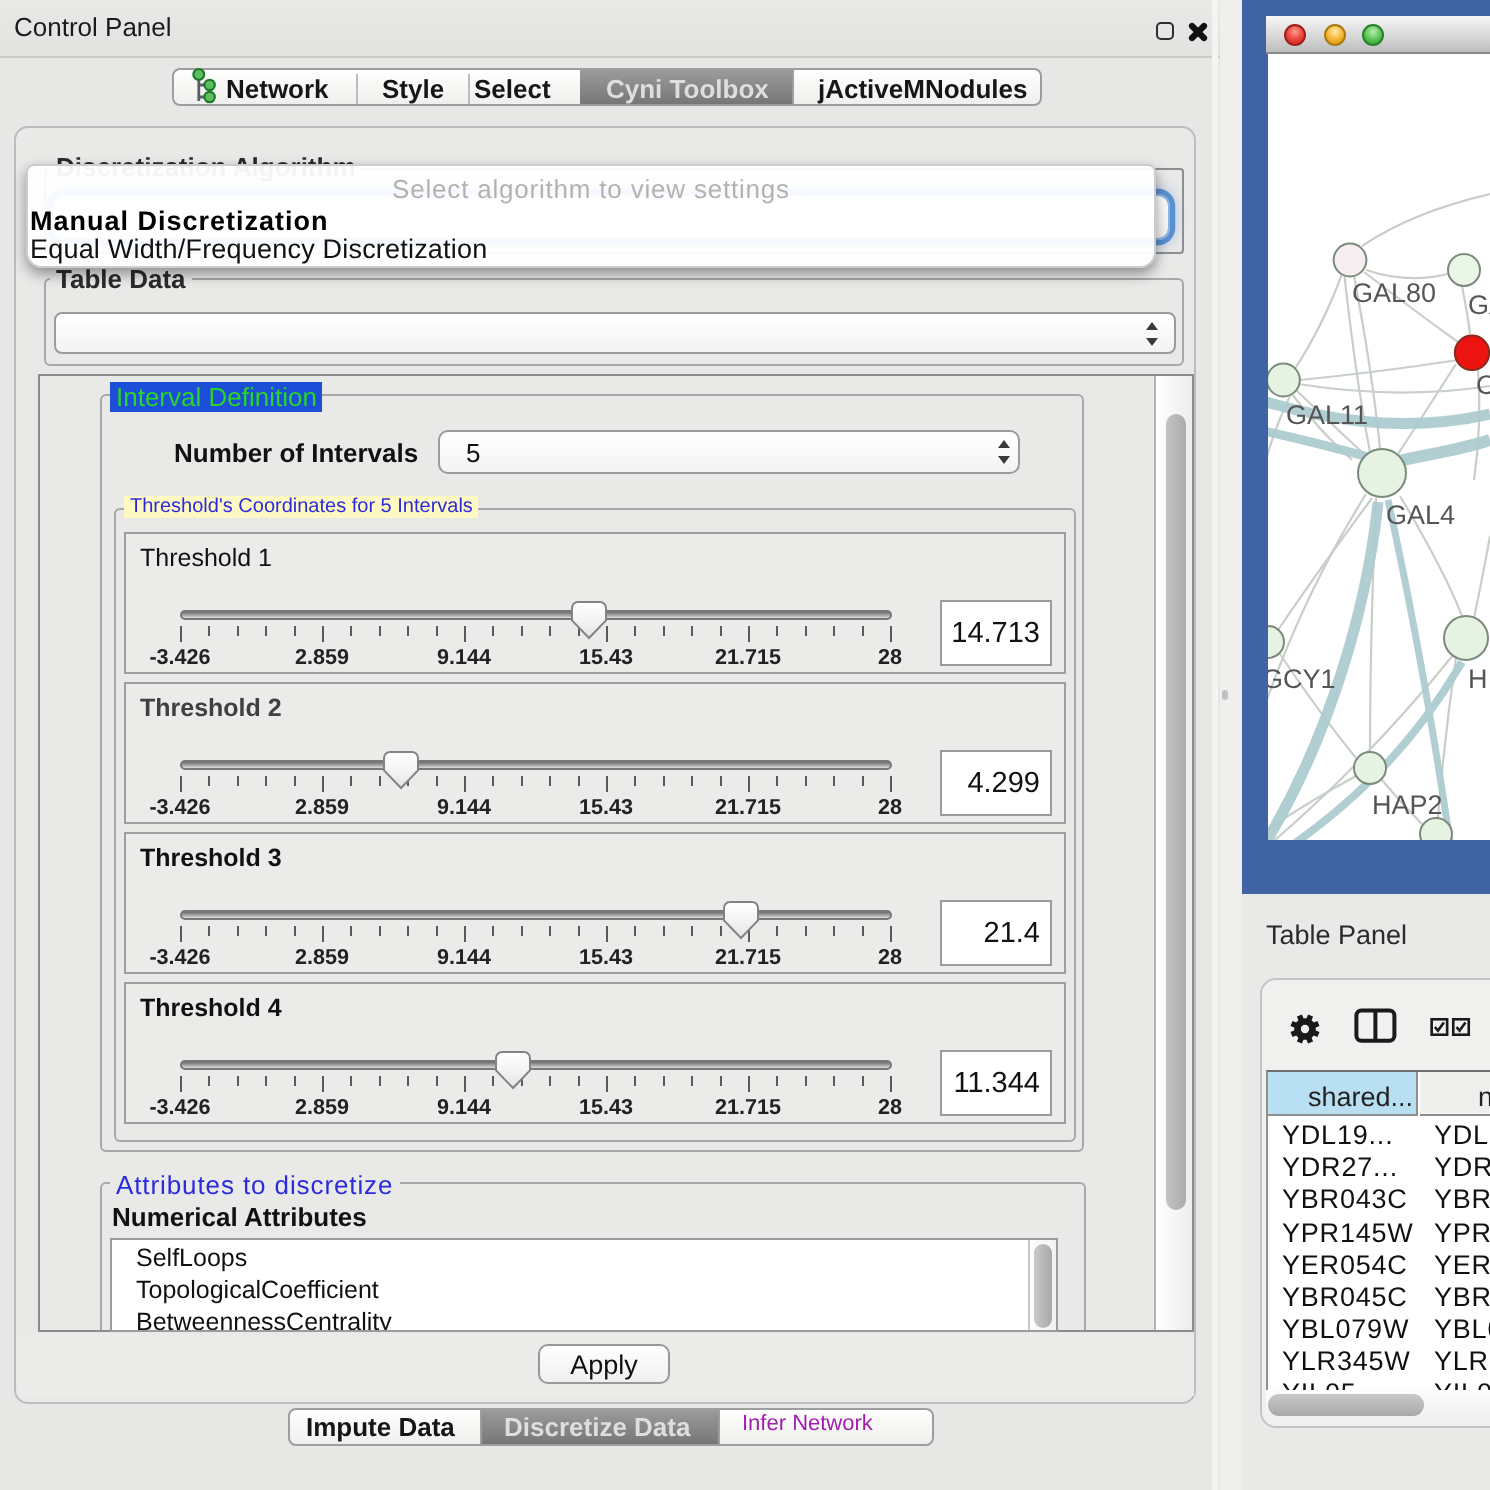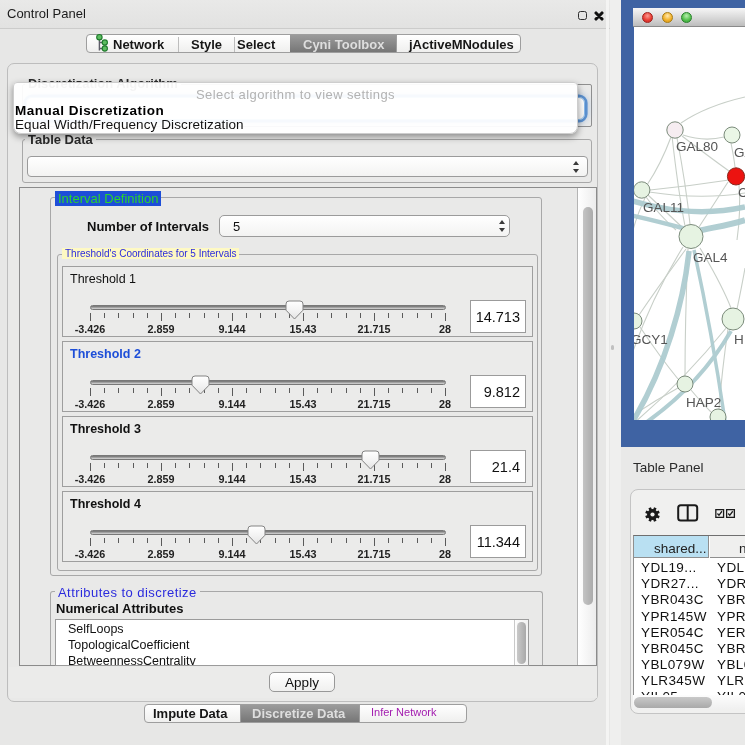--- a/index.html
+++ b/index.html
@@ -88,42 +88,42 @@
   </svg>
   <div class="abs" style="left:90px;top:323px;font-size:10.8px;font-weight:bold;color:#222;transform:translateX(-50%);white-space:nowrap;">-3.426</div>
   <div class="abs" style="left:161px;top:323px;font-size:10.8px;font-weight:bold;color:#222;transform:translateX(-50%);white-space:nowrap;">2.859</div>
   <div class="abs" style="left:232px;top:323px;font-size:10.8px;font-weight:bold;color:#222;transform:translateX(-50%);white-space:nowrap;">9.144</div>
   <div class="abs" style="left:303px;top:323px;font-size:10.8px;font-weight:bold;color:#222;transform:translateX(-50%);white-space:nowrap;">15.43</div>
   <div class="abs" style="left:374px;top:323px;font-size:10.8px;font-weight:bold;color:#222;transform:translateX(-50%);white-space:nowrap;">21.715</div>
   <div class="abs" style="left:445px;top:323px;font-size:10.8px;font-weight:bold;color:#222;transform:translateX(-50%);white-space:nowrap;">28</div>
   <div class="abs" style="left:470px;top:300px;width:56px;height:33px;border:1px solid #9b9b9b;background:#ffffff;"></div>
   <div class="abs" style="left:470px;top:309px;width:50px;font-size:14.5px;color:#111;text-align:right;">14.713</div>
   <div class="abs" style="left:62px;top:341px;width:471px;height:71px;border:1px solid #9e9e9e;background:#ebebea;"></div>
-  <div class="abs" style="left:70px;top:347px;font-size:12.5px;font-weight:bold;color:#1d4ed8;">Threshold 2</div>
+  <div class="abs" style="left:70px;top:347px;font-size:12.5px;font-weight:bold;color:#404040;">Threshold 2</div>
   <div class="abs" style="left:90px;top:380px;width:356px;height:5px;border:1px solid #787878;border-radius:2.5px;background:linear-gradient(#6e6e6e,#a2a2a2 50%,#dadada);"></div>
   <div class="abs" style="left:90px;top:388px;width:357px;height:5px;background:repeating-linear-gradient(to right,#5a5a5a 0 1px,transparent 1px 14.2px);"></div>
   <div class="abs" style="left:90px;top:388px;width:357px;height:8px;background:repeating-linear-gradient(to right,#5a5a5a 0 1px,transparent 1px 71px);"></div>
   <svg class="abs" style="left:190.5px;top:375px;z-index:5;" width="19" height="20" viewBox="0 0 19 20">
     <defs>
         <linearGradient id="tg341" x1="0" y1="0" x2="0" y2="1">
           <stop offset="0" stop-color="#ffffff"></stop>
           <stop offset="0.55" stop-color="#f2f2f2"></stop>
           <stop offset="1" stop-color="#e4e4e4"></stop>
         </linearGradient>
       </defs>
     <path d="M4 1 H15 A3 3 0 0 1 18 4 V10.2 L9.5 19 L1 10.2 V4 A3 3 0 0 1 4 1 Z" fill="url(#tg341)" stroke="#838383" stroke-width="1"></path>
   </svg>
   <div class="abs" style="left:90px;top:398px;font-size:10.8px;font-weight:bold;color:#222;transform:translateX(-50%);white-space:nowrap;">-3.426</div>
   <div class="abs" style="left:161px;top:398px;font-size:10.8px;font-weight:bold;color:#222;transform:translateX(-50%);white-space:nowrap;">2.859</div>
   <div class="abs" style="left:232px;top:398px;font-size:10.8px;font-weight:bold;color:#222;transform:translateX(-50%);white-space:nowrap;">9.144</div>
   <div class="abs" style="left:303px;top:398px;font-size:10.8px;font-weight:bold;color:#222;transform:translateX(-50%);white-space:nowrap;">15.43</div>
   <div class="abs" style="left:374px;top:398px;font-size:10.8px;font-weight:bold;color:#222;transform:translateX(-50%);white-space:nowrap;">21.715</div>
   <div class="abs" style="left:445px;top:398px;font-size:10.8px;font-weight:bold;color:#222;transform:translateX(-50%);white-space:nowrap;">28</div>
   <div class="abs" style="left:470px;top:375px;width:56px;height:33px;border:1px solid #9b9b9b;background:#ffffff;"></div>
-  <div class="abs" style="left:470px;top:384px;width:50px;font-size:14.5px;color:#111;text-align:right;">9.812</div>
+  <div class="abs" style="left:470px;top:384px;width:50px;font-size:14.5px;color:#111;text-align:right;">4.299</div>
   <div class="abs" style="left:62px;top:416px;width:471px;height:71px;border:1px solid #9e9e9e;background:#ebebea;"></div>
   <div class="abs" style="left:70px;top:422px;font-size:12.5px;font-weight:bold;color:#111;">Threshold 3</div>
   <div class="abs" style="left:90px;top:455px;width:356px;height:5px;border:1px solid #787878;border-radius:2.5px;background:linear-gradient(#6e6e6e,#a2a2a2 50%,#dadada);"></div>
   <div class="abs" style="left:90px;top:463px;width:357px;height:5px;background:repeating-linear-gradient(to right,#5a5a5a 0 1px,transparent 1px 14.2px);"></div>
   <div class="abs" style="left:90px;top:463px;width:357px;height:8px;background:repeating-linear-gradient(to right,#5a5a5a 0 1px,transparent 1px 71px);"></div>
   <svg class="abs" style="left:360.9px;top:450px;z-index:5;" width="19" height="20" viewBox="0 0 19 20">
     <defs>
         <linearGradient id="tg416" x1="0" y1="0" x2="0" y2="1">
           <stop offset="0" stop-color="#ffffff"></stop>
           <stop offset="0.55" stop-color="#f2f2f2"></stop>

